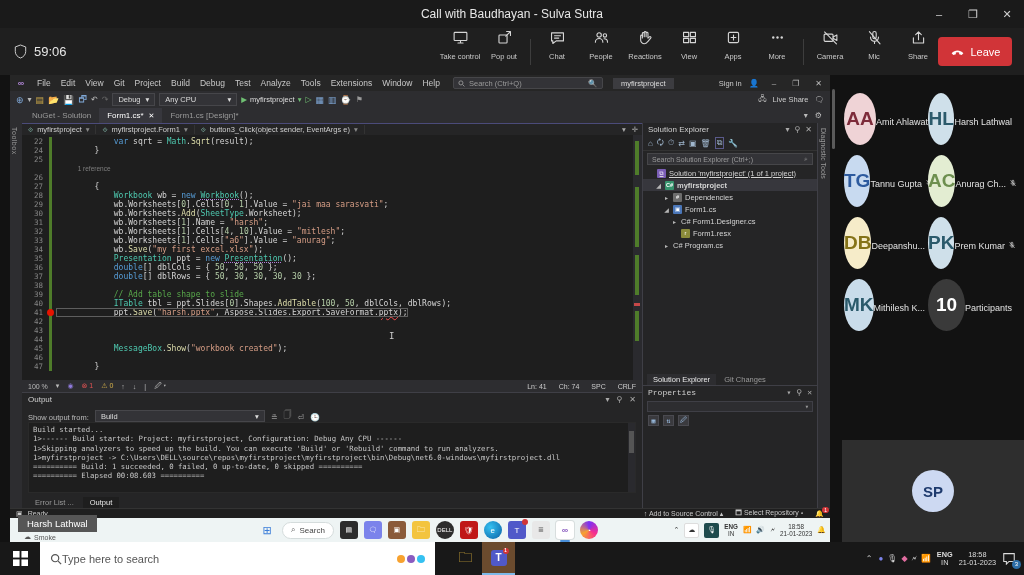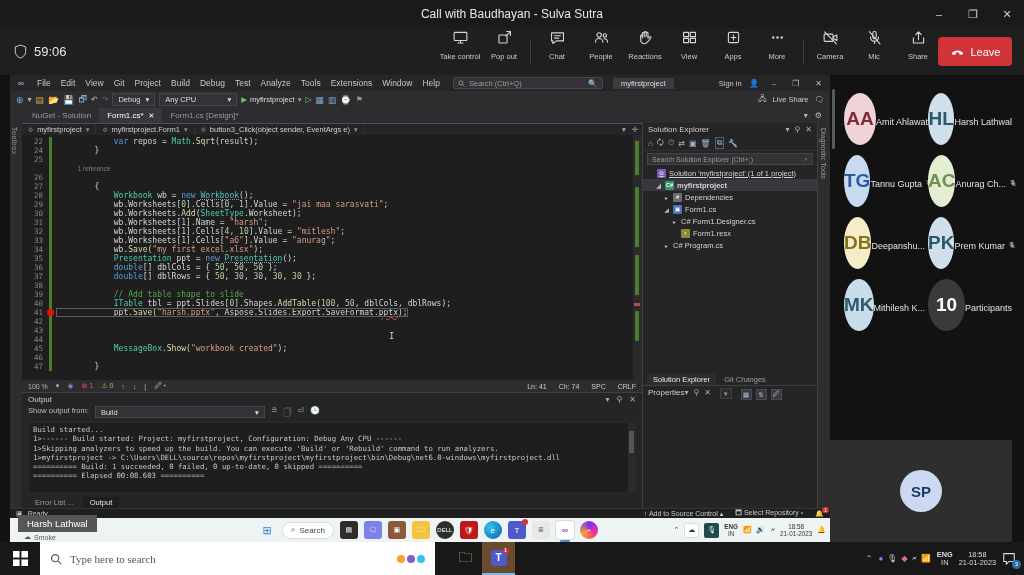--- a/index.html
+++ b/index.html
@@ -83,21 +83,21 @@
   .ibeam { position:absolute; left:367px; top:196px; color:#cfcfcf; font-size:9px; font-family:"DejaVu Sans Mono",monospace; }
 
   .edstat { height:12px; background:#2d2d30; display:flex; align-items:center; font-size:7px; color:#bbb; gap:8px; padding:0 6px; }
   .edstat .err { color:#e05252; } .edstat .wrn { color:#d8b34a; }
   .edstat-r { margin-left:auto; display:flex; gap:12px; color:#ccc; }
 
   
   .outp { height:116px; background:#252526; border-top:1px solid #3f3f46; display:flex; flex-direction:column; }
   .outhd { height:13px; display:flex; align-items:center; font-size:8px; color:#cfcfcf; padding:0 6px; }
   .outhd .r { margin-left:auto; display:flex; gap:7px; color:#aaa; }
-  .outtb { height:16px; display:flex; align-items:flex-start; gap:6px; font-size:7.5px; color:#bbb; padding:0 6px; }
+  .outtb { height:16px; display:flex; align-items:flex-end; gap:6px; font-size:7.5px; color:#bbb; padding:0 6px; }
   .outtb .drop { width:170px; height:12px; justify-content:space-between; }
   .outtb .oic { color:#9a9a9a; font-size:8px; }
   .outbody { flex:1; background:#1e1e1e; margin:0 6px; position:relative; overflow:hidden; border:1px solid #2a2a2a; }
   .outbody pre { font-family:"DejaVu Sans Mono", monospace; font-size:7.3px; line-height:9.3px; color:#c8c8c8; padding:2px 4px; white-space:pre; }
   .outsb { position:absolute; right:0; top:0; width:7px; bottom:0; background:#2a2a2e; }
   .outsb .th { position:absolute; left:1px; top:8px; width:5px; height:22px; background:#555; }
   .outtabs { height:15px; display:flex; align-items:flex-end; gap:2px; padding-left:6px; font-size:7.5px; color:#9a9a9a; }
   .outtabs .ot { padding:1px 7px; }
   .outtabs .ot.act { background:#1e1e1e; color:#e8e8e8; }
 
@@ -109,21 +109,21 @@
   .sesearch { margin:2px 4px; height:12px; background:#333337; border:1px solid #464649; display:flex; align-items:center; font-size:7px; color:#9a9a9a; padding:0 4px; justify-content:space-between; }
   .tree { flex:none; }
   .trow { height:12px; display:flex; align-items:center; gap:3px; white-space:nowrap; font-size:7.5px; color:#d4d4d4; }
   .trow.sel { background:#37373d; }
   .trow .ar { width:7px; text-align:center; color:#b5b5b5; font-size:6px; }
   .trow .tic { width:9px; height:9px; border-radius:1px; font-size:5.5px; display:flex; align-items:center; justify-content:center; color:#fff; flex:none; }
   .trow.bold { font-weight:bold; }
   .rtabs { height:13px; display:flex; gap:2px; align-items:flex-end; padding-left:4px; font-size:7.5px; color:#9a9a9a; border-bottom:1px solid #3f3f46; }
   .rtabs .rt.act { color:#e8e8e8; background:#2d2d30; padding:1px 6px; }
   .rtabs .rt { padding:1px 6px; }
-  .props { flex:1; display:flex; flex-direction:row; }
+  .props { flex:1; display:flex; flex-direction:column;font-family:Liberation Mono, monospace; }
   .propcombo { margin:2px 4px 0; height:11px; background:#2d2d30; border:1px solid #3f3f46; display:flex; align-items:center; justify-content:flex-end; padding:0 3px; color:#999; font-size:7px; }
   .propics { display:flex; gap:4px; padding:3px 5px; }
   .propics span { width:11px; height:11px; background:#3a3a3e; border:1px solid #4a4a50; font-size:6.5px; color:#9fc3e8; display:flex; align-items:center; justify-content:center; }
 
   .diagstrip { width:13px; background:#2d2d30; border-left:1px solid #3f3f46; position:relative; }
   .diagstrip .vtx { position:absolute; top:5px; left:2px; writing-mode:vertical-rl; font-size:7px; color:#9a9a9a; }
 
   
   .vstat { position:absolute; left:0; top:433px; width:820px; height:10px; background:#1f1f1f; border-top:1px solid #333;
            display:flex; align-items:center; font-size:7px; color:#c9c9c9; padding:0 6px; gap:5px; }
@@ -147,27 +147,27 @@
   .ptag { position:absolute; left:8px; top:440px; background:#565656; color:#fff; font-size:9.5px; padding:3px 9px; z-index:5; }
 
   
   .people { position:absolute; left:830px; top:0; width:194px; height:467px; }
   .pscroll { position:absolute; left:2px; top:14px; width:3px; height:60px; background:#5a5a5a; border-radius:2px; }
   .pgrid { position:absolute; left:14px; top:18px; width:176px; display:flex; flex-wrap:wrap; }
   .pcell { width:84px; display:flex; flex-direction:row; align-items:center; margin-bottom:10px; }
   .pav { width:52px; height:52px; border-radius:50%; display:flex; align-items:center; justify-content:center; font-size:19px; font-weight:bold; }
   .pname { margin-top:6px; font-size:9px; color:#e2e2e2; display:flex; align-items:center; gap:3px; white-space:nowrap; }
   .pname svg { width:8px; height:8px; }
-  .selftile { position:absolute; left:0; top:365px; width:182px; height:102px; background:#2e2e2e; display:flex; align-items:center; justify-content:center; }
+  .selftile { position:absolute; left:12px; top:365px; width:182px; height:102px; background:#2e2e2e; display:flex; align-items:center; justify-content:center; }
   .selfav { width:42px; height:42px; border-radius:50%; display:flex; align-items:center; justify-content:center; font-size:15px; font-weight:bold; }
 
   
   .hostbar { position:absolute; left:0; top:542px; width:1024px; height:33px; background:#181818; display:flex; align-items:center; }
   .hstart { width:40px; height:33px; display:flex; align-items:center; justify-content:center; }
-  .hsearch { width:395px; height:33px; background:#fff; display:flex; align-items:center; gap:8px; padding:0 10px; font-size:11px; color:#555; position:relative;font-family:Liberation Serif, serif; }
+  .hsearch { width:395px; height:33px; background:#fff; display:flex; align-items:center; gap:0; padding:0 10px; font-size:11px; color:#555; position:relative; }
   .hsearch .deco { position:absolute; right:10px; display:flex; gap:2px; }
   .hsearch .deco i { width:8px; height:8px; border-radius:50%; display:block; }
   .happ { width:33px; height:33px; display:flex; align-items:center; justify-content:center; position:relative; }
   .happ.teams { background:#6b4b2e; border-bottom:2px solid #7db9e8; }
   .htray { margin-left:auto; display:flex; align-items:center; gap:6px; color:#ddd; font-size:8px; padding-right:6px; }
   .htray .stack { display:flex; flex-direction:column; align-items:center; line-height:8px; font-size:7.3px; }
   .htray .ticons { display:flex; gap:4px; font-size:8px; align-items:center; }
   .hbell { position:relative; width:16px; height:16px; }
   .hbell .bdg { position:absolute; right:-3px; bottom:-2px; background:#2d6ea8; color:#fff; border-radius:50%; width:9px; height:9px; font-size:6px; display:flex; align-items:center; justify-content:center; }
   .tlogo { width:16px; height:16px; background:#5059c9; border-radius:3px; color:#fff; font-size:10px; font-weight:bold; display:flex; align-items:center; justify-content:center; position:relative; }
@@ -403,21 +403,21 @@
                 <span>▾</span>
                 <span>✛</span>
               </div>
             </div>
 
           <div class="codewrap">
             <div class="coderows" id="code-rows">
                 <div class="crow chg">
                   <span class="ln">22</span>
                   <span class="gl"></span>
-                  <pre><span class="tk-pl">            </span><span class="tk-kw">var</span><span class="tk-pl"> repos = </span><span class="tk-ty">Math</span><span class="tk-pl">.</span><span class="tk-fn">Sqrt</span><span class="tk-pl">(result);</span></pre>
+                  <pre><span class="tk-pl">            </span><span class="tk-kw">var</span><span class="tk-pl"> sqrt = </span><span class="tk-ty">Math</span><span class="tk-pl">.</span><span class="tk-fn">Sqrt</span><span class="tk-pl">(result);</span></pre>
                 </div>
                 <div class="crow chg">
                   <span class="ln">24</span>
                   <span class="gl"></span>
                   <pre><span class="tk-pl">        }</span></pre>
                 </div>
                 <div class="crow chg">
                   <span class="ln">25</span>
                   <span class="gl"></span>
                   <pre></pre>

